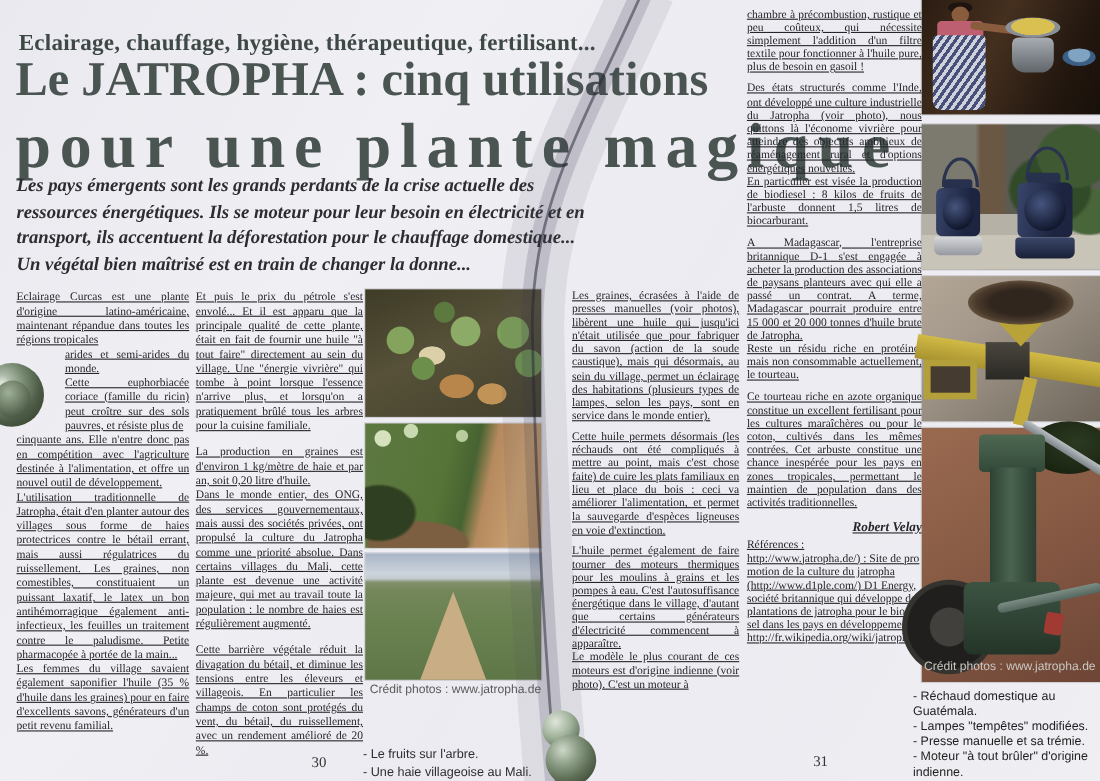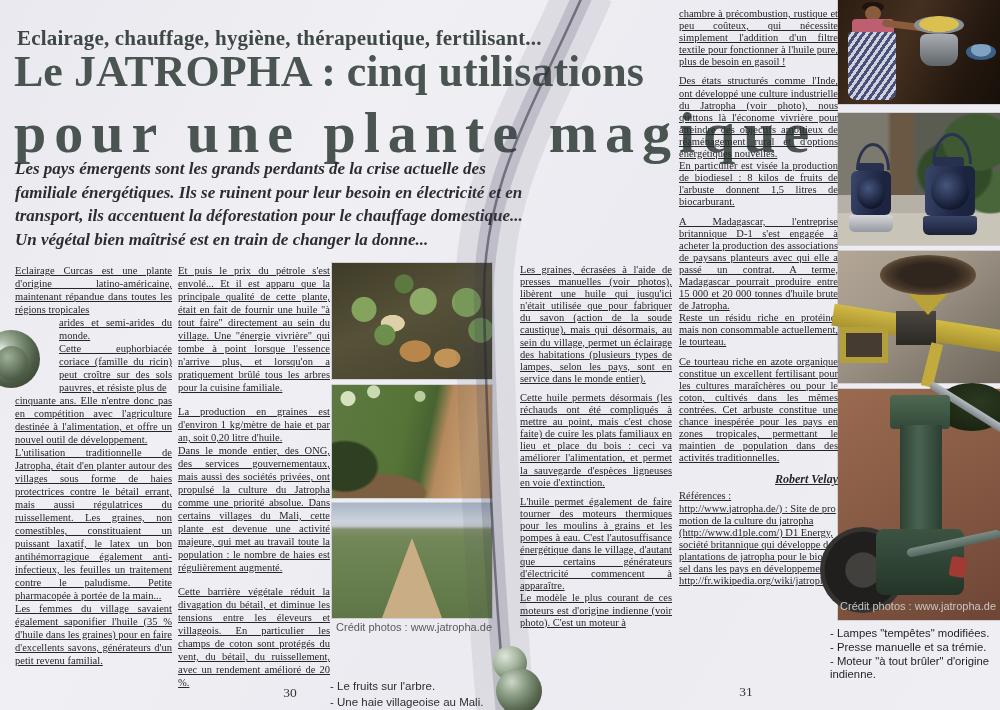--- a/index.html
+++ b/index.html
@@ -147,21 +147,21 @@
 </head>
 <body>
 
 <div class="spread">
 
   <div class="kicker">Eclairage, chauffage, hygiène, thérapeutique, fertilisant...</div>
   <div class="title1">Le JATROPHA : cinq utilisations</div>
   <div class="title2">pour une plante magique</div>
   <div class="intro">
     <div>Les pays émergents sont les grands perdants de la crise actuelle des</div>
-    <div>familiale énergétiques. Ils se ruinent pour leur besoin en électricité et en</div>
+    <div>ressources énergétiques. Ils se moteur pour leur besoin en électricité et en</div>
     <div>transport, ils accentuent la déforestation pour le chauffage domestique...</div>
     <div>Un végétal bien maîtrisé est en train de changer la donne...</div>
   </div>
 
   <div id="col1" class="bcol lcol">
     <p>Eclairage Curcas est une plante d'origine latino-américaine, maintenant répandue dans toutes les régions tropicales</p>
     <p class="ind">arides et semi-arides du monde.</p>
     <p class="ind">Cette euphorbiacée coriace (famille du ricin) peut croître sur des sols pauvres, et résiste plus de</p>
     <p>cinquante ans. Elle n'entre donc pas en compétition avec l'agriculture destinée à l'alimentation, et offre un nouvel outil de développement.</p>
     <p>L'utilisation traditionnelle de Jatropha, était d'en planter autour des villages sous forme de haies protectrices contre le bétail errant, mais aussi régulatrices du ruissellement. Les graines, non comestibles, constituaient un puissant laxatif, le latex un bon antihémorragique également anti-infectieux, les feuilles un traitement contre le paludisme. Petite pharmacopée à portée de la main...</p>
@@ -248,20 +248,21 @@
     <div class="motor-hose1"></div>
     <div class="motor-head"></div>
     <div class="motor-column"></div>
     <div class="motor-wheel"></div>
     <div class="motor-body"></div>
     <div class="motor-hose2"></div>
     <div class="motor-rag"></div>
   </div>
   <div class="credit-r sans">Crédit photos : www.jatropha.de</div>
   <div class="caplist-r sans">
+    <div>- Réchaud domestique au Guatémala.</div>
     <div>- Lampes "tempêtes" modifiées.</div>
     <div>- Presse manuelle et sa trémie.</div>
     <div>- Moteur "à tout brûler" d'origine indienne.</div>
   </div>
   <div id="pg31" class="pagenum">31</div>
 
   <div id="sphere-left" class="sphere"></div>
   <div id="sphere-small" class="sphere"></div>
   <div id="sphere-big" class="sphere"></div>
 

